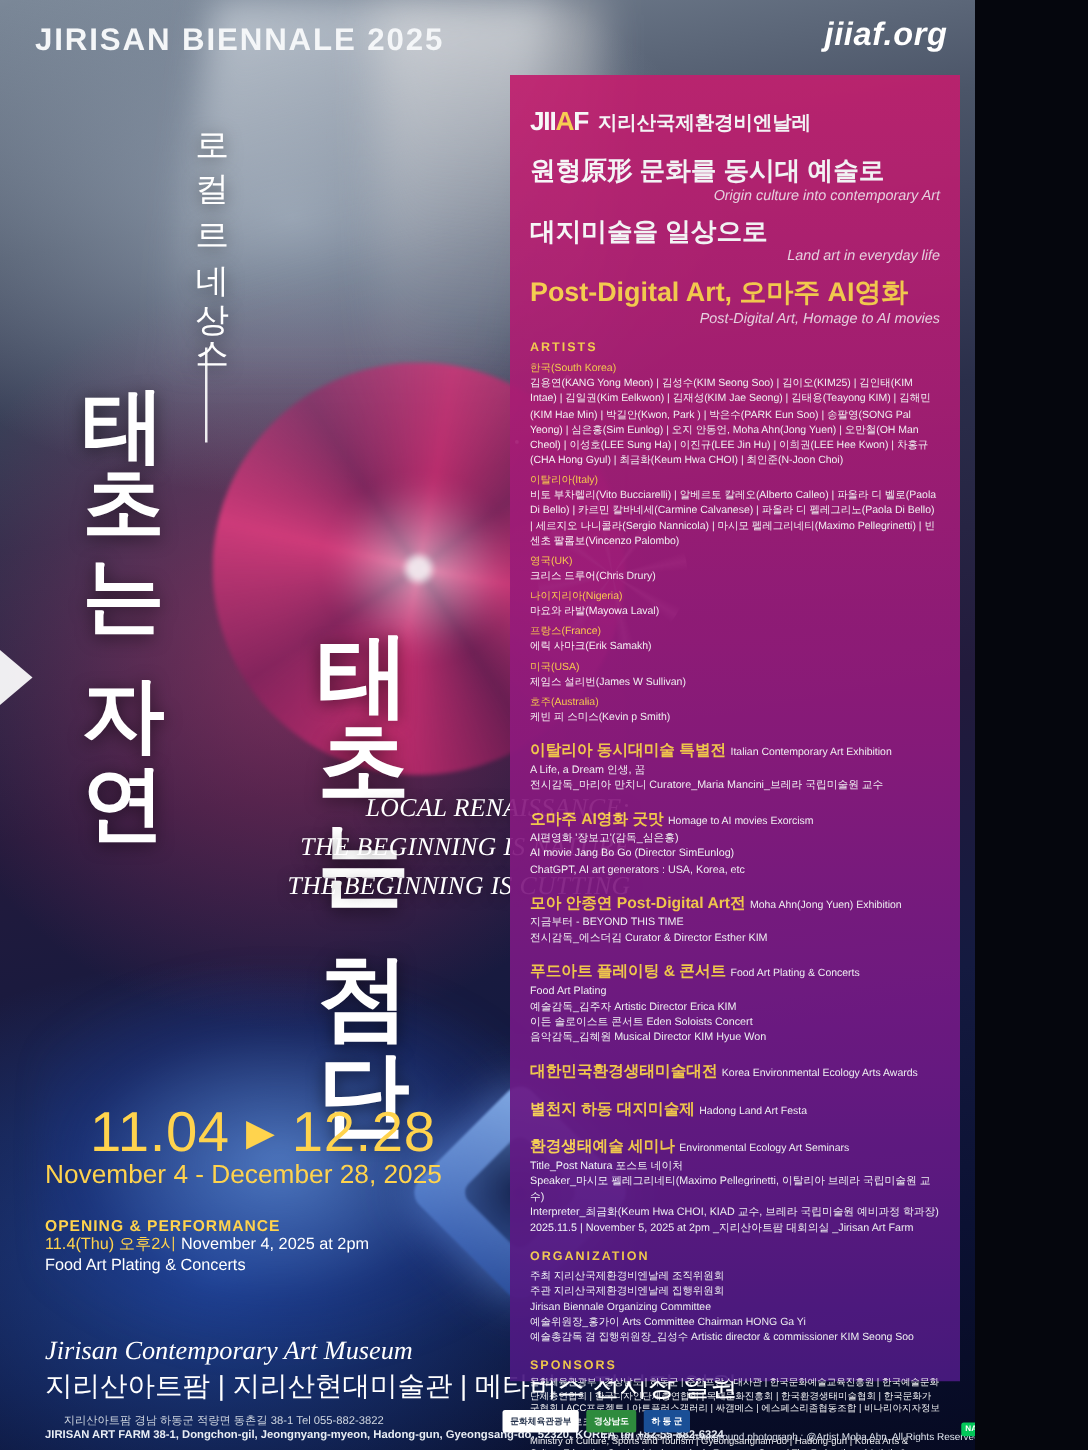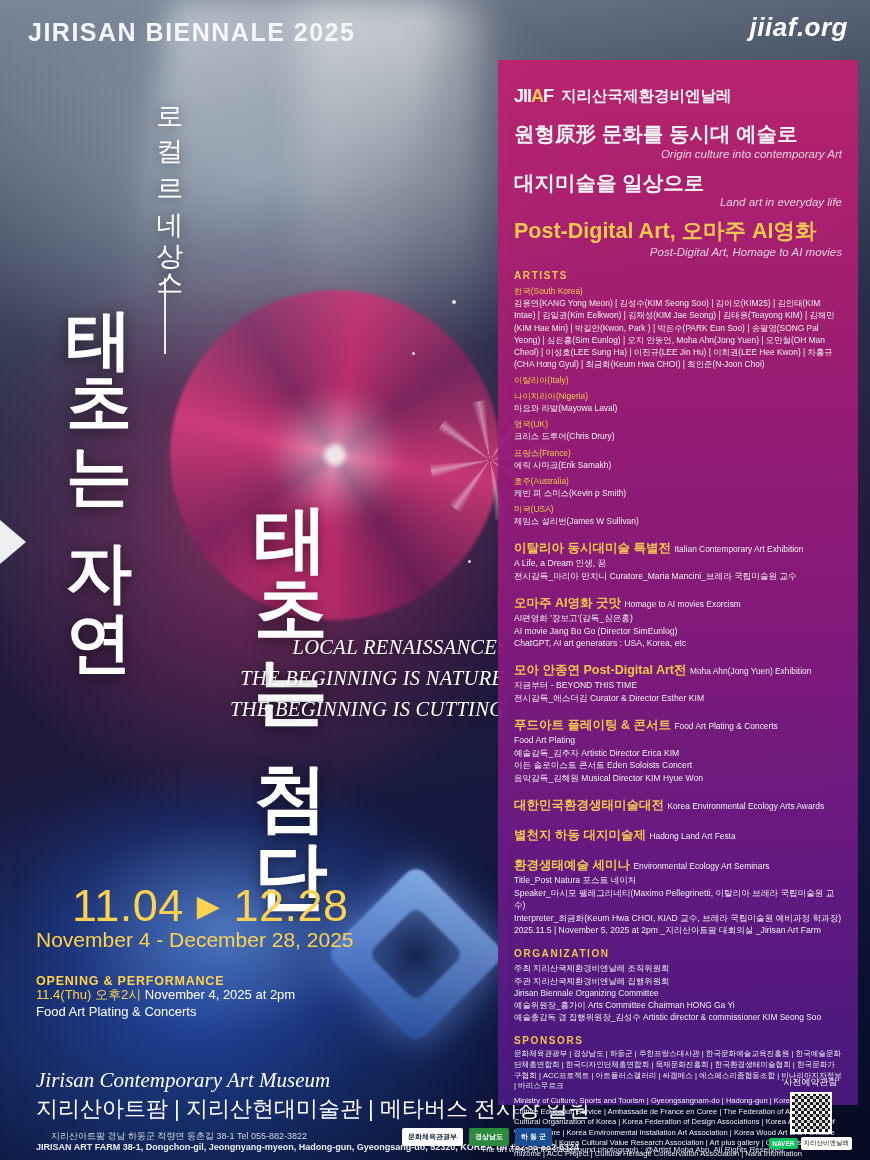--- a/index.html
+++ b/index.html
@@ -5,21 +5,21 @@
   * { box-sizing: border-box; margin: 0; padding: 0; }
   html, body { width: 870px; height: 1160px; }
   body {
     font-family: "Liberation Sans", sans-serif;
     background: #05060d;
     overflow: hidden;
     position: relative;
   }
   .poster {
     position: relative;
-    width: 870px;
+    width: 780px;
     height: 1160px;
     overflow: hidden;
     background:
       radial-gradient(ellipse 500px 320px at 30% 15%, rgba(190,205,220,0.55), rgba(120,140,165,0.0) 70%),
       radial-gradient(ellipse 420px 420px at 30% 45%, rgba(210,60,120,0.50), rgba(60,40,90,0) 72%),
       radial-gradient(ellipse 520px 360px at 22% 88%, rgba(40,90,190,0.65), rgba(10,20,60,0) 70%),
       linear-gradient(170deg, #7b8898 0%, #4b5568 16%, #2a2e4a 34%, #221a3c 52%, #141a40 70%, #0b1133 86%, #060a22 100%);
   }
 
   
@@ -177,21 +177,21 @@
   
   .panel {
     position: absolute; right: 12px; top: 60px; width: 360px; height: 1045px;
     background: linear-gradient(180deg, #c0206e 0%, #a81d74 25%, #8c1a7e 52%, #6d1a86 76%, #4a1a82 100%);
     opacity: 0.93;
     padding: 14px 16px 10px 16px;
     color: #ffffff;
   }
   .panel-logo-row { display: flex; align-items: center; gap: 8px; margin: 12px 0 14px 0; }
   .jiiaf-logo {
-    font-size: 18px; font-weight: 700; letter-spacing: -1px; color: #ffffff;
+    font-size: 21px; font-weight: 700; letter-spacing: -1px; color: #ffffff;
     font-family: "Liberation Sans", sans-serif;
   }
   .jiiaf-logo .a { color: #ffd34d; }
   .panel-logo-kr { font-size: 15.5px; font-weight: 700; color: #ffffff; }
 
   .slogan { margin-bottom: 10px; }
   .slogan-kr { font-size: 20.5px; font-weight: 700; line-height: 1.25; }
   .slogan-en { font-size: 11.5px; font-style: italic; color: #f3dbe9; text-align: right; margin-top: 1px; }
   .slogan-kr.big { font-size: 21.5px; }
   .slogan-kr.yellow { color: #ffd34d; }
@@ -312,40 +312,41 @@
     </div>
 
     <div class="sec-head">ARTISTS</div>
 
     <div>
       <div class="country-head">한국(South Korea)</div>
       <div class="names">김용연(KANG Yong Meon) | 김성수(KIM Seong Soo) | 김이오(KIM25) | 김인태(KIM Intae) | 김일권(Kim Eelkwon) | 김재성(KIM Jae Seong) | 김태용(Teayong KIM) | 김해민(KIM Hae Min) | 박길안(Kwon, Park ) | 박은수(PARK Eun Soo) | 송팔영(SONG Pal Yeong) | 심은홍(Sim Eunlog) | 오지 안동언, Moha Ahn(Jong Yuen) | 오만철(OH Man Cheol) | 이성호(LEE Sung Ha) | 이진규(LEE Jin Hu) | 이희권(LEE Hee Kwon) | 차홍규(CHA Hong Gyul) | 최금화(Keum Hwa CHOI) | 최인준(N-Joon Choi)</div>
     </div>
     <div>
       <div class="country-head">이탈리아(Italy)</div>
+      <div class="names">비토 부차렐리(Vito Bucciarelli) | 알베르토 칼레오(Alberto Calleo) | 파올라 디 벨로(Paola Di Bello) | 카르민 칼바네세(Carmine Calvanese) | 파올라 디 펠레그리노(Paola Di Bello) | 세르지오 나니콜라(Sergio Nannicola) | 마시모 펠레그리네티(Maximo Pellegrinetti) | 빈센초 팔롬보(Vincenzo Palombo)</div>
+    </div>
+    <div>
+      <div class="country-head">영국(UK)</div>
+      <div class="names">크리스 드루어(Chris Drury)</div>
     </div>
     <div>
       <div class="country-head">나이지리아(Nigeria)</div>
       <div class="names">마요와 라발(Mayowa Laval)</div>
     </div>
     <div>
-      <div class="country-head">영국(UK)</div>
-      <div class="names">크리스 드루어(Chris Drury)</div>
-    </div>
-    <div>
       <div class="country-head">프랑스(France)</div>
       <div class="names">에릭 사마크(Erik Samakh)</div>
     </div>
     <div>
+      <div class="country-head">미국(USA)</div>
+      <div class="names">제임스 설리번(James W Sullivan)</div>
+    </div>
+    <div>
       <div class="country-head">호주(Australia)</div>
       <div class="names">케빈 피 스미스(Kevin p Smith)</div>
-    </div>
-    <div>
-      <div class="country-head">미국(USA)</div>
-      <div class="names">제임스 설리번(James W Sullivan)</div>
     </div>
 
     <div class="prog">
       <div class="prog-title"><span>이탈리아 동시대미술 특별전</span> <span class="en">Italian Contemporary Art Exhibition</span></div>
       <div class="prog-line">A Life, a Dream 인생, 꿈</div>
       <div class="prog-line">전시감독_마리아 만치니 Curatore_Maria Mancini_브레라 국립미술원 교수</div>
     </div>
     <div class="prog">
       <div class="prog-title"><span>오마주 AI영화 굿맛</span> <span class="en">Homage to AI movies Exorcism</span></div>
       <div class="prog-line">AI편영화 '장보고'(감독_심은홍)</div>

